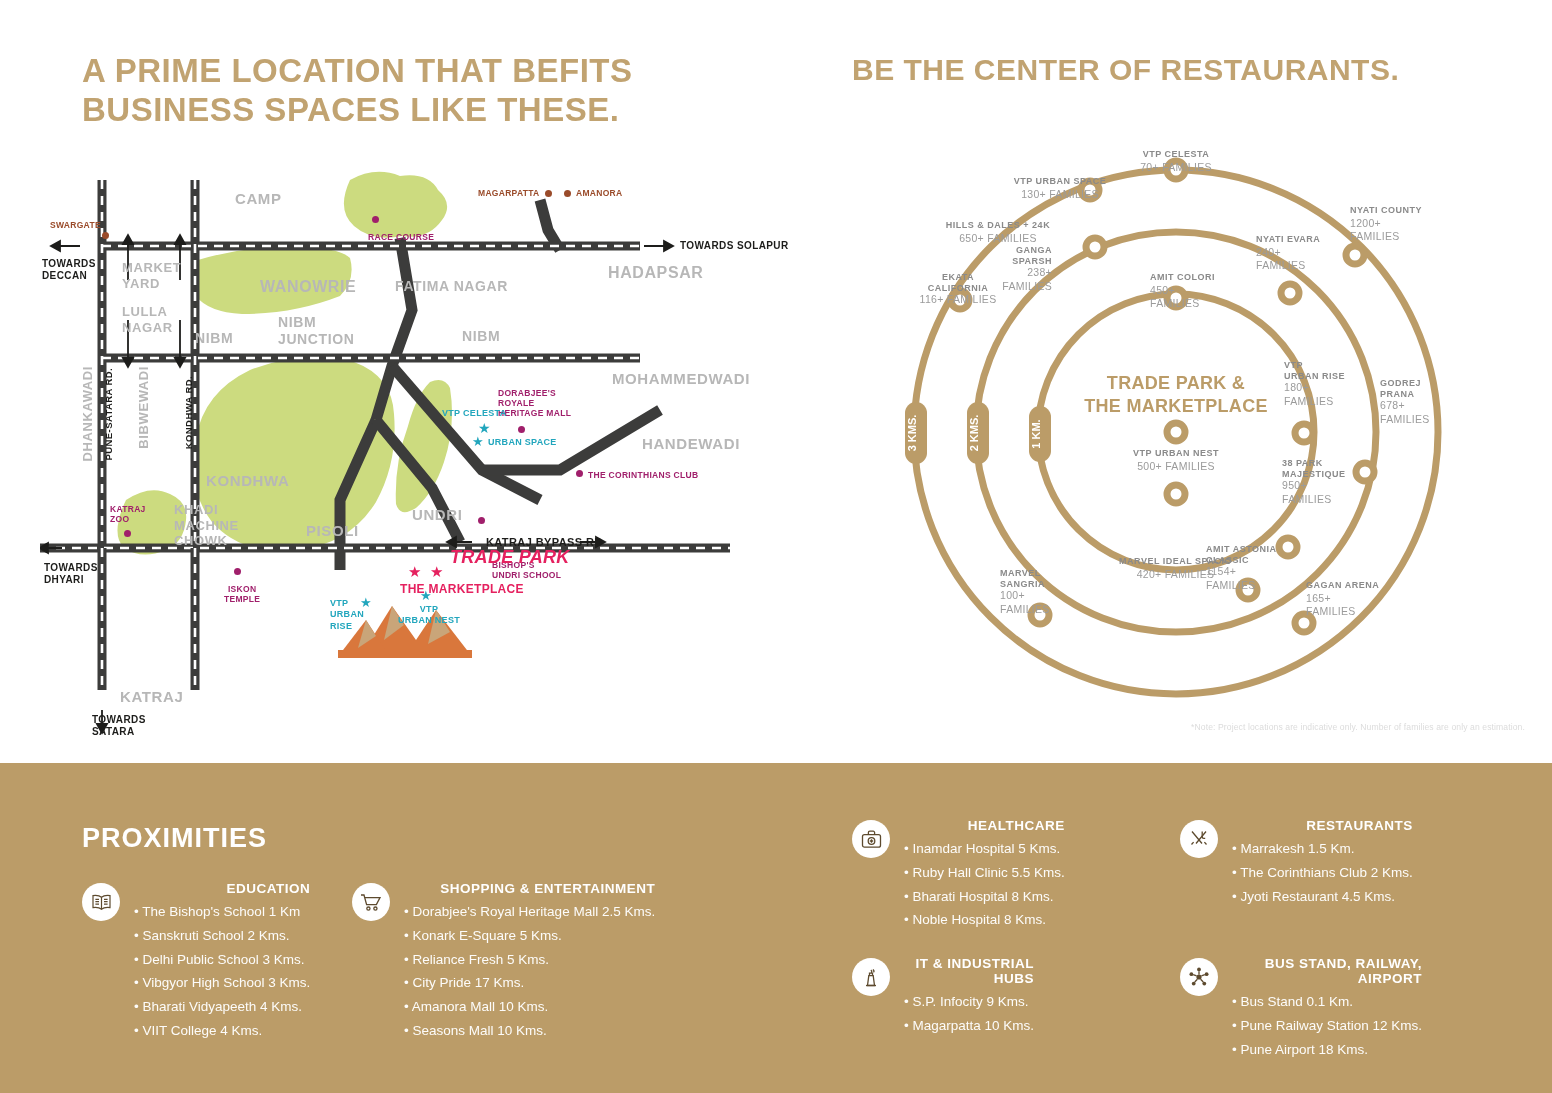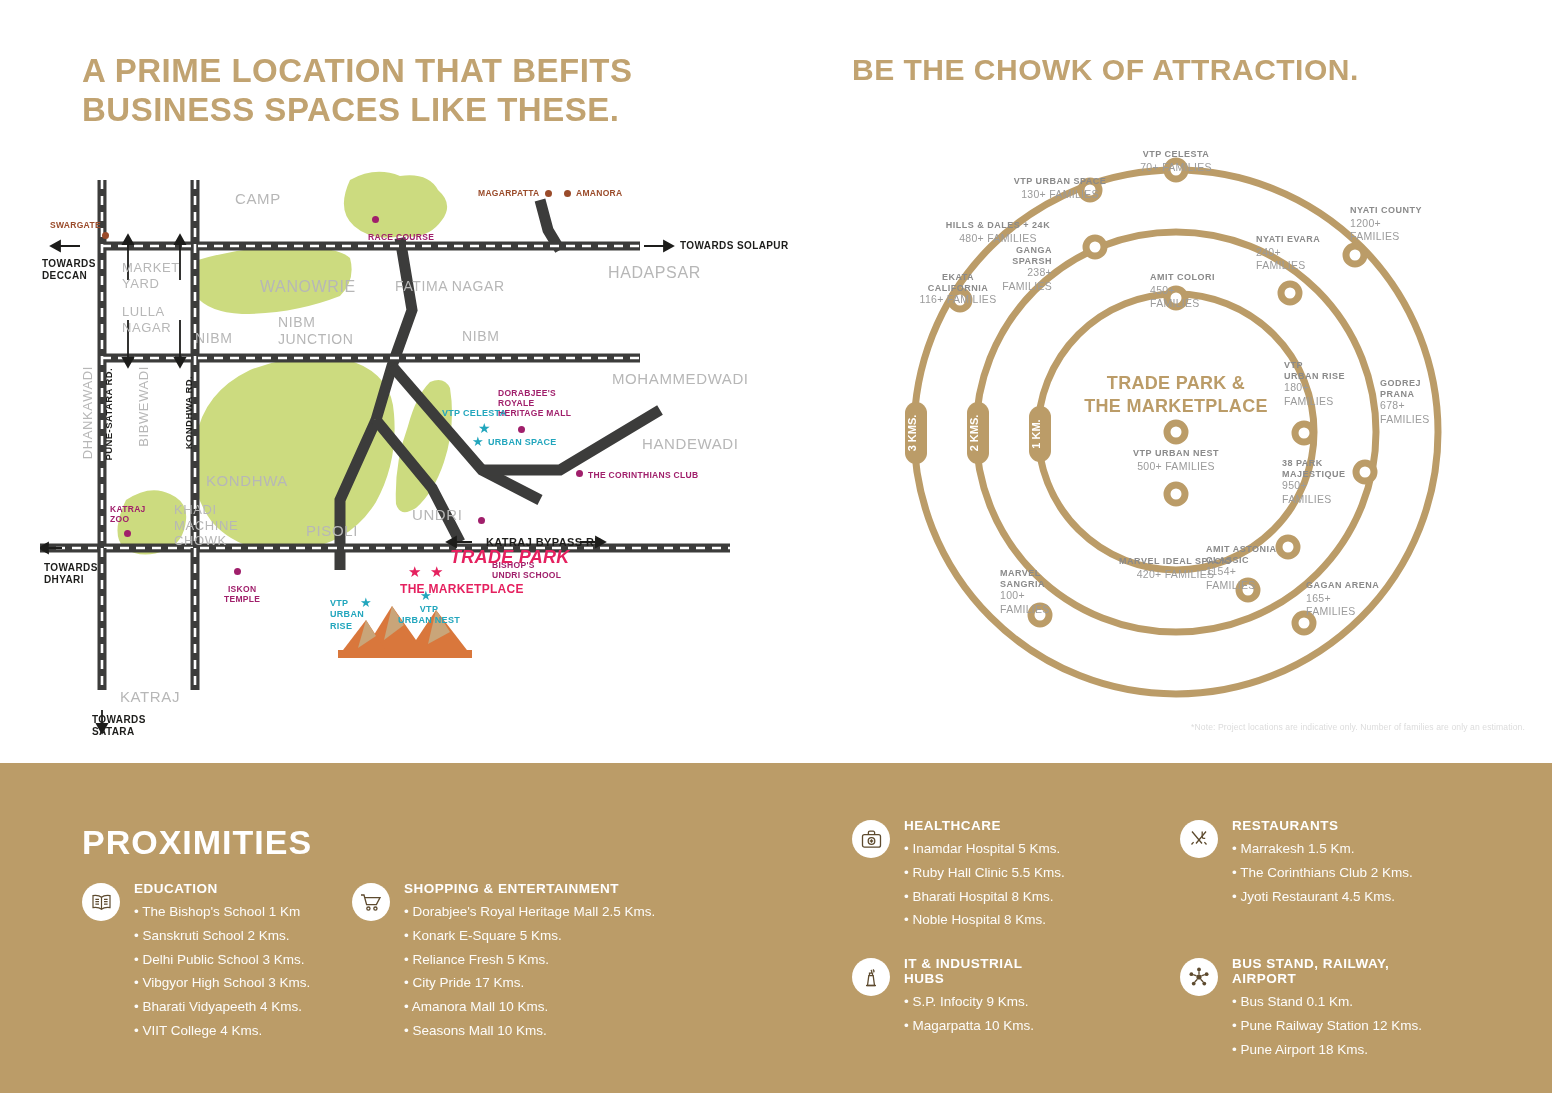--- a/index.html
+++ b/index.html
@@ -15,21 +15,21 @@
     position:absolute;color:#c1a371;font-weight:bold;
     letter-spacing:.5px;line-height:1.18;
   }
   #h-left{left:82px;top:52px;font-size:33px;width:640px;}
   #h-right{left:852px;top:52px;font-size:30px;width:640px;}
 
   
   #map{position:absolute;left:40px;top:170px;width:740px;height:580px;}
   #map svg{display:block;}
   .mlbl{position:absolute;white-space:nowrap;}
-  .area{color:#b7b7b7;font-weight:normal;letter-spacing:.6px;}
+  .area{color:#b7b7b7;font-weight:bold;letter-spacing:.6px;}
   .dirlbl{color:#1d1d1b;font-weight:bold;font-size:10px;letter-spacing:.4px;line-height:1.15;}
   .poi{color:#a01f6b;font-weight:bold;font-size:8.5px;letter-spacing:.3px;line-height:1.2;}
   .poi-brown{color:#9a4b2a;font-weight:bold;font-size:8.5px;letter-spacing:.3px;}
   .vtp{color:#22a6bd;font-weight:bold;font-size:9px;letter-spacing:.3px;line-height:1.25;}
   .trade{color:#e5215f;font-weight:bold;letter-spacing:.3px;line-height:1.25;}
   .dot{position:absolute;width:7px;height:7px;border-radius:50%;background:#a01f6b;}
   .dot.brown{background:#9a4b2a;}
   .vert{writing-mode:vertical-rl;transform:rotate(180deg);}
 
   
@@ -48,44 +48,45 @@
     color:#dcdcdc;font-size:8.6px;letter-spacing:.1px;
   }
 
   
   #footer{
     position:absolute;left:0;top:763px;width:1552px;height:330px;
     background:#bb9c68;
   }
   #prox-title{
     position:absolute;left:82px;top:60px;color:#ffffff;font-weight:bold;
-    font-size:34px;letter-spacing:1px;
+    font-size:27px;letter-spacing:1px;
   }
   .cat{position:absolute;}
   .cat .ic{
     position:absolute;left:0;top:0;width:38px;height:38px;border-radius:50%;
     background:#ffffff;display:flex;align-items:center;justify-content:center;
   }
   .cat .ic svg{display:block;}
   .cat .body{position:absolute;left:52px;top:-2px;}
   .cat h4{
     margin:0 0 4px 0;color:#ffffff;font-size:13.5px;font-weight:bold;
     letter-spacing:.5px;
+    text-align:right;
   }
   .cat ul{margin:0;padding:0;list-style:none;}
   .cat li{color:#fdfcfa;font-size:13.5px;line-height:1.76;white-space:nowrap;}
   .cat li:before{content:"• ";}
 </style>
 </head>
 <body>
 
 <div class="page">
 
   <div class="head" id="h-left">A PRIME LOCATION THAT BEFITS BUSINESS SPACES LIKE THESE.</div>
-  <div class="head" id="h-right">BE THE CHOWK OF ATTRACTION.</div>
+  <div class="head" id="h-right">BE THE CENTER OF RESTAURANTS.</div>
 
   <div id="map">
     <svg width="740" height="580" viewBox="0 0 740 580">
 
       <g fill="#ccdb7f">
         <path d="M310 10 q25 -14 50 -4 q28 -4 38 14 q16 14 4 30 q-14 20 -40 16 q-30 6 -48 -10 q-18 -16 -4 -46 z"></path>
         <path d="M158 90 q60 -18 118 -12 q26 2 34 10 q6 22 -10 38 q-46 18 -98 18 q-34 -2 -46 -18 q-10 -22 2 -36 z"></path>
         <path d="M210 200 q58 -22 104 -8 q38 14 40 52 q4 48 -18 88 q-26 42 -78 48 q-56 6 -86 -28 q-26 -34 -16 -84 q8 -46 54 -68 z"></path>
         <path d="M390 212 q14 -6 20 6 q6 38 -6 74 q-10 30 -28 46 q-16 10 -20 -4 q-2 -40 12 -78 q8 -30 22 -44 z"></path>
         <path d="M86 330 q24 -16 44 -6 q18 8 16 26 q-2 22 -20 30 q-24 10 -42 -2 q-14 -14 2 -48 z"></path>
@@ -267,21 +268,21 @@
     <div class="rlbl c" style="left:186px;top:298px;width:180px;">
       <b>VTP URBAN NEST</b><span>500+ FAMILIES</span>
     </div>
 
     
     <div class="rlbl c" style="left:216px;top:-1px;width:120px;">
       <b>VTP CELESTA</b><span>70+ FAMILIES</span></div>
     <div class="rlbl c" style="left:100px;top:26px;width:120px;">
       <b>VTP URBAN SPACE</b><span>130+ FAMILIES</span></div>
     <div class="rlbl c" style="left:23px;top:70px;width:150px;">
-      <b>HILLS &amp; DALES + 24K</b><span>480+ FAMILIES</span></div>
+      <b>HILLS &amp; DALES + 24K</b><span>650+ FAMILIES</span></div>
     <div class="rlbl c" style="left:-2px;top:122px;width:120px;">
       <b style="line-height:1.18;">EKATA<br>CALIFORNIA</b><span>116+ FAMILIES</span></div>
     <div class="rlbl" style="left:450px;top:55px;width:140px;">
       <b>NYATI COUNTY</b><span style="line-height:1.28;">1200+<br>FAMILIES</span></div>
     <div class="rlbl" style="left:480px;top:228px;width:120px;">
       <b style="line-height:1.18;">GODREJ<br>PRANA</b><span style="line-height:1.28;">678+<br>FAMILIES</span></div>
     <div class="rlbl" style="left:406px;top:430px;width:130px;">
       <b>GAGAN ARENA</b><span style="line-height:1.28;">165+<br>FAMILIES</span></div>
     <div class="rlbl" style="left:100px;top:418px;width:120px;">
       <b style="line-height:1.18;">MARVEL<br>SANGRIA</b><span style="line-height:1.28;">100+<br>FAMILIES</span></div>

